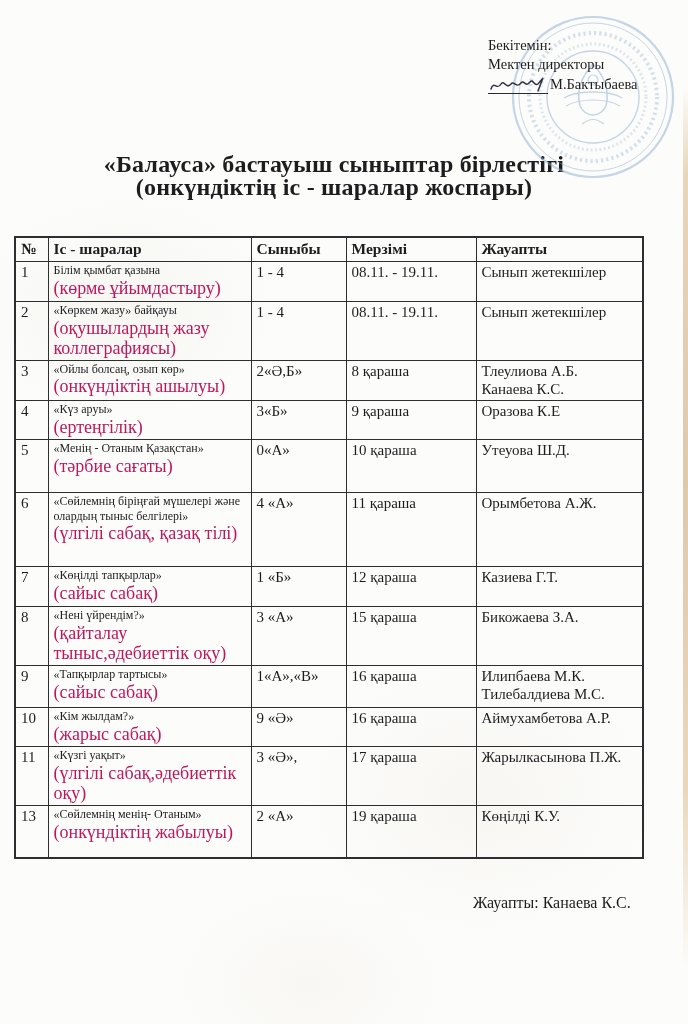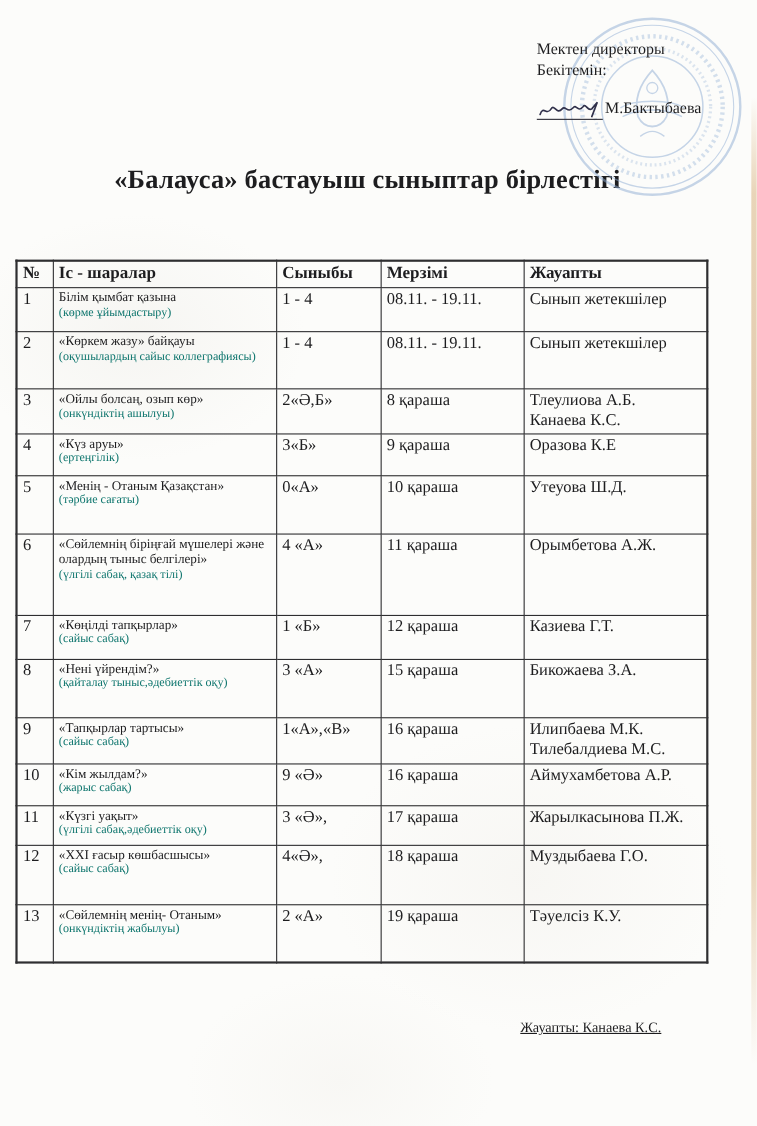--- a/index.html
+++ b/index.html
@@ -13,21 +13,21 @@
       radial-gradient(200px 140px at 45% 96%, rgba(236,233,227,.25), rgba(236,233,227,0) 70%),
       #fcfcfa;
   }
   .paper-edge{
     position:absolute;right:0;top:88px;width:5px;height:880px;
     background:linear-gradient(180deg, rgba(209,165,104,0) 0%, rgba(209,165,104,.45) 10%,
       rgba(196,148,92,.5) 45%, rgba(209,165,104,.42) 80%, rgba(209,165,104,0) 100%);
   }
   
   .approval{position:absolute;left:488px;top:36px;font-size:14.5px;line-height:19px;z-index:2;}
-  .sigline{display:flex;align-items:flex-start;margin-top:16px;}
+  .sigline{display:flex;align-items:flex-start;margin-top:1px;}
   .sig{display:inline-block;width:60px;height:18px;border-bottom:1.2px solid #2a2a33;position:relative;margin-right:2px;}
   .sig svg{position:absolute;left:0;bottom:-2px;}
   
   .stamp{position:absolute;left:502px;top:6px;width:182px;height:182px;opacity:.5;z-index:1;pointer-events:none;}
   
   .doc-title{position:absolute;left:14px;top:153px;width:640px;text-align:center;font-weight:bold;
     font-size:24px;line-height:23px;letter-spacing:.2px;}
   
   table.events{
     position:absolute;left:14px;top:236px;width:628px;border-collapse:collapse;
@@ -39,58 +39,59 @@
   table.events col.c-date{width:130px;}
   table.events col.c-resp{width:167px;}
   table.events th, table.events td{
     border:1.6px solid #2e2e30;vertical-align:top;text-align:left;
     padding:1px 5px 2px 5px;overflow:hidden;
   }
   table.events{border:2px solid #2e2e30;}
   table.events th{font-weight:bold;font-size:15.5px;padding-top:2px;}
   td.num{padding-left:6px;}
   .act-title{font-size:12px;}
-  .act-detail{font-size:11px;line-height:1.12;color:#0f766e;}
+  .act-detail{font-size:18px;line-height:1.12;color:#be185d;}
   .resp-line{display:block;}
   
-  .footer-resp{position:absolute;left:473px;top:926px;font-size:13px;text-decoration:underline;}
+  .footer-resp{position:absolute;left:473px;top:894px;font-size:16px;}
 </style>
 </head>
 <body>
 
 <svg class="stamp" viewBox="0 0 182 182">
   <g fill="none" stroke="#8fadd4">
     <circle cx="91" cy="91" r="80" stroke-width="2.2"></circle>
     <circle cx="91" cy="91" r="74" stroke-width="1"></circle>
     <circle cx="91" cy="91" r="64" stroke-width="4" stroke-dasharray="2.2 3.1" opacity=".75"></circle>
     <circle cx="91" cy="91" r="46" stroke-width="1.4"></circle>
     <circle cx="91" cy="91" r="53" stroke-width="3" stroke-dasharray="1.8 2.6" opacity=".6"></circle>
     <path d="M91 58 C80 70, 74 84, 78 100 C84 112, 98 112, 104 100 C108 84, 102 70, 91 58 Z" stroke-width="1.6"></path>
     <path d="M62 92 C74 84, 108 84, 120 92" stroke-width="1.4"></path>
     <path d="M64 100 C78 92, 104 92, 118 100" stroke-width="1.2"></path>
     <path d="M80 118 C88 112, 94 112, 102 118" stroke-width="1.2"></path>
     <circle cx="91" cy="74" r="5" stroke-width="1.2"></circle>
   </g>
 </svg>
 
 <div class="approval">
+  <div>Бекітемін:</div>
   <div>Мектен директоры</div>
-  <div>Бекітемін:</div>
   <div class="sigline">
     <span class="sig">
       <svg width="60" height="20" viewBox="0 0 60 20">
         <path d="M3 14 C6 5, 9 16, 13 9 C16 4, 18 15, 23 9 C26 5, 28 14, 33 8 C36 4, 37 13, 42 7 C45 3, 46 12, 50 9 L55 3 L50 16" fill="none" stroke="#30304a" stroke-width="1.5" stroke-linecap="round"></path>
       </svg>
     </span>
     <span>М.Бактыбаева</span>
   </div>
 </div>
 
 <div class="doc-title">
   <div>«Балауса» бастауыш сыныптар бірлестігі</div>
+  <div>(онкүндіктің іс - шаралар жоспары)</div>
 </div>
 
 <table class="events">
   <colgroup>
     <col class="c-num">
       <col class="c-act">
       <col class="c-cls">
       <col class="c-date">
       <col class="c-resp">
   </colgroup>
@@ -113,21 +114,21 @@
         <td>1 - 4</td>
         <td>08.11. - 19.11.</td>
         <td>
           <span class="resp-line">Сынып жетекшілер</span>
         </td>
       </tr>
       <tr style="height: 52px;">
         <td class="num">2</td>
         <td>
           <div class="act-title">«Көркем жазу» байқауы</div>
-          <div class="act-detail">(оқушылардың сайыс коллеграфиясы)</div>
+          <div class="act-detail">(оқушылардың жазу коллеграфиясы)</div>
         </td>
         <td>1 - 4</td>
         <td>08.11. - 19.11.</td>
         <td>
           <span class="resp-line">Сынып жетекшілер</span>
         </td>
       </tr>
       <tr style="height: 40px;">
         <td class="num">3</td>
         <td>
@@ -231,42 +232,30 @@
         <td>
           <div class="act-title">«Күзгі уақыт»</div>
           <div class="act-detail">(үлгілі сабақ,әдебиеттік оқу)</div>
         </td>
         <td>3 «Ә»,</td>
         <td>17 қараша</td>
         <td>
           <span class="resp-line">Жарылкасынова П.Ж.</span>
         </td>
       </tr>
-      <tr style="height: 54px;">
-        <td class="num">12</td>
-        <td>
-          <div class="act-title">«XXI ғасыр көшбасшысы»</div>
-          <div class="act-detail">(сайыс сабақ)</div>
-        </td>
-        <td>4«Ә»,</td>
-        <td>18 қараша</td>
-        <td>
-          <span class="resp-line">Муздыбаева Г.О.</span>
-        </td>
-      </tr>
       <tr style="height: 53px;">
         <td class="num">13</td>
         <td>
           <div class="act-title">«Сөйлемнің менің- Отаным»</div>
           <div class="act-detail">(онкүндіктің жабылуы)</div>
         </td>
         <td>2 «А»</td>
         <td>19 қараша</td>
         <td>
-          <span class="resp-line">Тәуелсіз К.У.</span>
+          <span class="resp-line">Көңілді К.У.</span>
         </td>
       </tr>
     </tbody>
 </table>
 
 <div class="footer-resp">Жауапты: Канаева К.С.</div>
 
 <div class="paper-edge"></div>
 
 </body></html>

